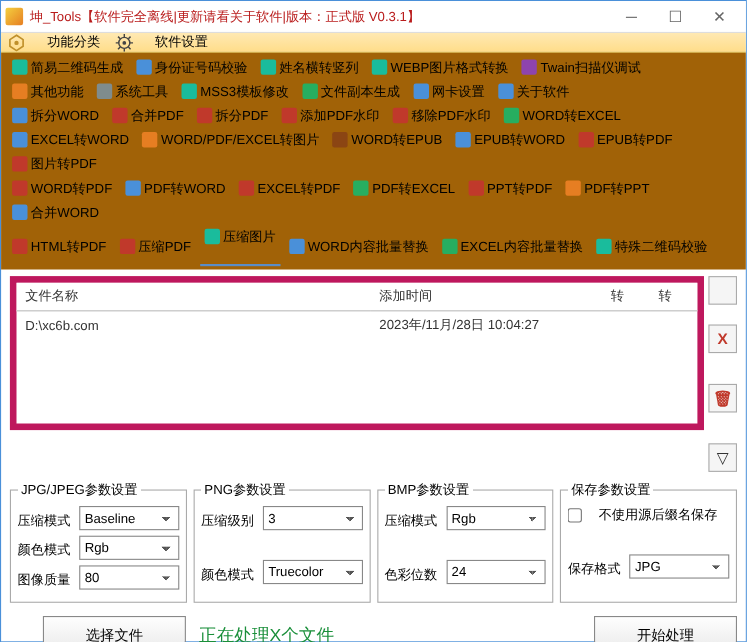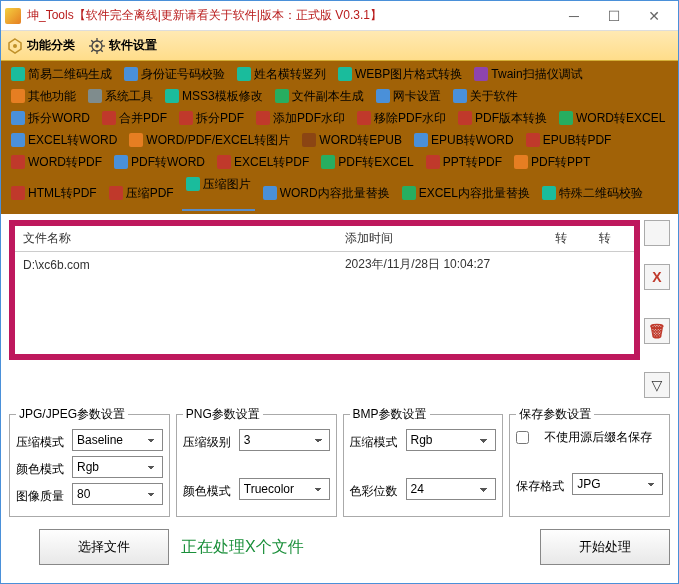--- a/index.html
+++ b/index.html
@@ -4,21 +4,21 @@
 <style>
 * { box-sizing: border-box; margin: 0; padding: 0; }
 body { font-family: "Microsoft YaHei", SimSun, sans-serif; font-size: 12px; background: #fff; width: 679px; height: 584px; overflow: hidden; }
 .window { width: 679px; height: 584px; border: 1px solid #4a90d9; display: flex; flex-direction: column; }
 .titlebar { height: 30px; background: #fff; display: flex; align-items: center; padding: 0 4px; border-bottom: 1px solid #ddd; }
 .titlebar-icon { width: 16px; height: 16px; background: linear-gradient(135deg,#f4d03f,#e67e22); border-radius: 2px; margin-right: 6px; }
 .titlebar-text { flex: 1; color: #b91c1c; font-size: 12px; }
 .titlebar-btns { display: flex; }
 .titlebar-btn { width: 40px; height: 28px; display: flex; align-items: center; justify-content: center; color: #666; font-size: 14px; }
 .topbar { height: 30px; background: linear-gradient(#ffe9b3,#ffdd8a); display: flex; align-items: center; padding: 0 6px; gap: 14px; border-bottom: 1px solid #d4af37; }
-.topbar-item { display: flex; align-items: center; gap: 4px; font-weight: bold; }
+.topbar-item { display: flex; align-items: center; gap: 20px; font-weight: normal; }
 .gear-icon, .hex-icon { width: 16px; height: 16px; }
 .tools-area { padding: 2px 4px; background: #a16207; line-height: 1.5; }
 .tool-btn { display: inline-flex; align-items: center; gap: 3px; padding: 1px 4px; margin: 1px 2px; white-space: nowrap; vertical-align: middle; }
 .tool-icon { width: 14px; height: 14px; border-radius: 2px; flex-shrink: 0; }
 .c-blue { background: #4a90d9; }
 .c-teal { background: #1abc9c; }
 .c-purple { background: #8e44ad; }
 .c-orange { background: #e67e22; }
 .c-green { background: #27ae60; }
 .c-red { background: #c0392b; }
@@ -132,60 +132,63 @@
         </span><span class="tool-btn">
           <span class="tool-icon c-red"></span>
           <span>拆分PDF</span>
         </span><span class="tool-btn">
           <span class="tool-icon c-red"></span>
           <span>添加PDF水印</span>
         </span><span class="tool-btn">
           <span class="tool-icon c-red"></span>
           <span>移除PDF水印</span>
         </span><span class="tool-btn">
-          <span class="tool-icon c-red"></span>
-          <span>PDF版本转换</span>
-        </span><span class="tool-btn">
           <span class="tool-icon c-green"></span>
           <span>WORD转EXCEL</span>
         </span></div>
       <div><span class="tool-btn">
           <span class="tool-icon c-blue"></span>
           <span>EXCEL转WORD</span>
         </span><span class="tool-btn">
           <span class="tool-icon c-orange"></span>
           <span>WORD/PDF/EXCEL转图片</span>
         </span><span class="tool-btn">
           <span class="tool-icon c-brown"></span>
           <span>WORD转EPUB</span>
         </span><span class="tool-btn">
           <span class="tool-icon c-blue"></span>
           <span>EPUB转WORD</span>
         </span><span class="tool-btn">
           <span class="tool-icon c-red"></span>
           <span>EPUB转PDF</span>
+        </span><span class="tool-btn">
+          <span class="tool-icon c-red"></span>
+          <span>图片转PDF</span>
         </span></div>
       <div><span class="tool-btn">
           <span class="tool-icon c-red"></span>
           <span>WORD转PDF</span>
         </span><span class="tool-btn">
           <span class="tool-icon c-blue"></span>
           <span>PDF转WORD</span>
         </span><span class="tool-btn">
           <span class="tool-icon c-red"></span>
           <span>EXCEL转PDF</span>
         </span><span class="tool-btn">
           <span class="tool-icon c-green"></span>
           <span>PDF转EXCEL</span>
         </span><span class="tool-btn">
           <span class="tool-icon c-red"></span>
           <span>PPT转PDF</span>
         </span><span class="tool-btn">
           <span class="tool-icon c-orange"></span>
           <span>PDF转PPT</span>
+        </span><span class="tool-btn">
+          <span class="tool-icon c-blue"></span>
+          <span>合并WORD</span>
         </span></div>
       <div><span class="tool-btn">
           <span class="tool-icon c-red"></span>
           <span>HTML转PDF</span>
         </span><span class="tool-btn">
           <span class="tool-icon c-red"></span>
           <span>压缩PDF</span>
         </span><span class="tool-btn c-underline">
           <span class="tool-icon c-teal"></span>
           <span>压缩图片</span>

